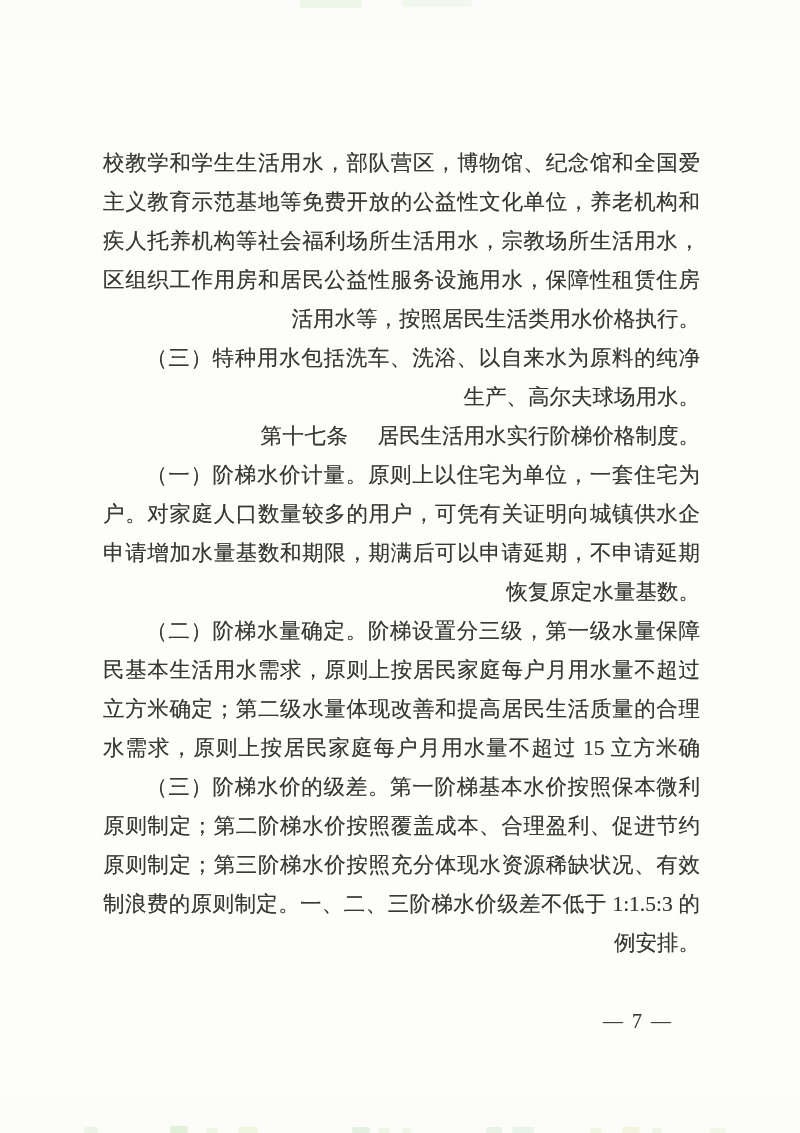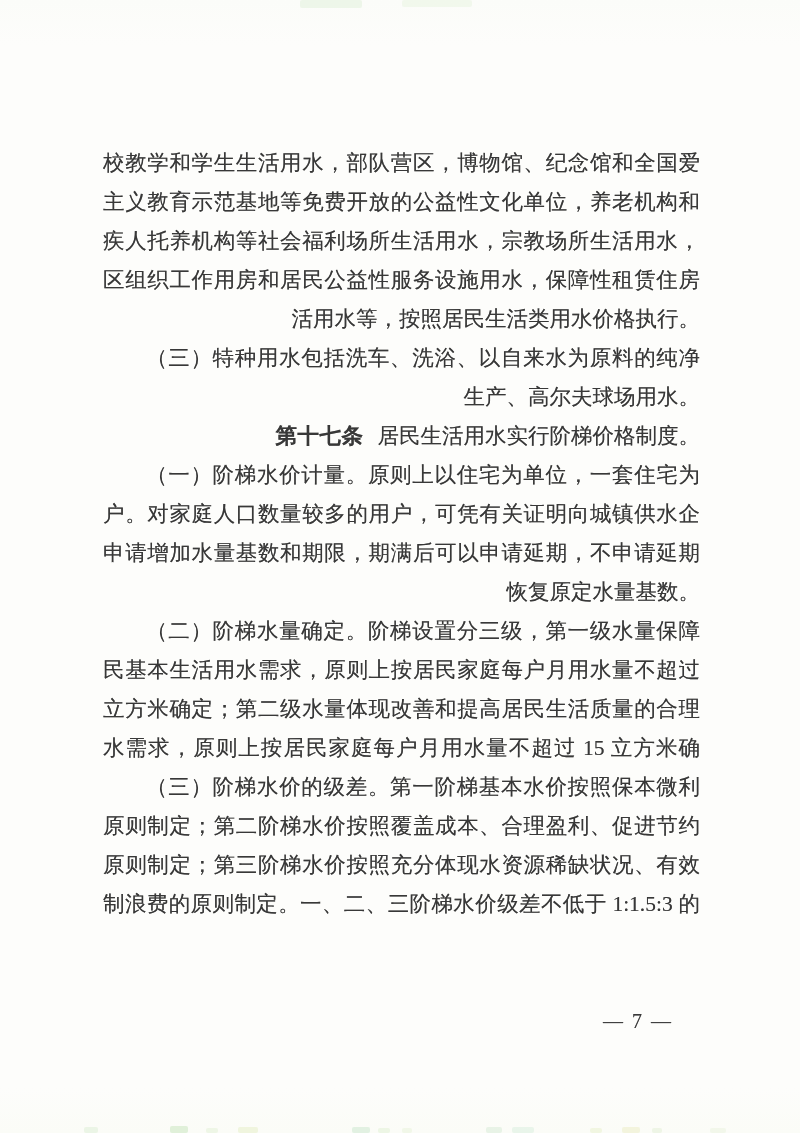--- a/index.html
+++ b/index.html
@@ -39,25 +39,25 @@
     text-align: justify;
     text-align-last: justify;
     text-justify: inter-character;
     overflow: hidden;
   }
   .line.indent {
     text-indent: 43px;
   }
   .term {
     font-family: "Liberation Sans", "DejaVu Sans", sans-serif;
-    font-weight: 700;
+    font-weight: 400;
     letter-spacing: 0.5px;
   }
   .after-term {
-    margin-left: 14px;
+    margin-left: 29px;
   }
   .page-number {
     position: absolute;
     top: 1002px;
     right: 127px;
     height: 39px;
     line-height: 39px;
     font-size: 20px;
     color: #3a3a3a;
     letter-spacing: 2px;
@@ -123,20 +123,21 @@
       <div class="line fill">民基本生活用水需求，原则上按居民家庭每户月用水量不超过 10</div>
       <div class="line fill">立方米确定；第二级水量体现改善和提高居民生活质量的合理用</div>
       <div class="line fill">水需求，原则上按居民家庭每户月用水量不超过 15 立方米确定；</div>
     </div>
 
     <div>
       <div class="line fill indent">（三）阶梯水价的级差。第一阶梯基本水价按照保本微利的</div>
       <div class="line fill">原则制定；第二阶梯水价按照覆盖成本、合理盈利、促进节约的</div>
       <div class="line fill">原则制定；第三阶梯水价按照充分体现水资源稀缺状况、有效抑</div>
       <div class="line fill">制浪费的原则制定。一、二、三阶梯水价级差不低于 1:1.5:3 的比</div>
+      <div class="line">例安排。</div>
     </div>
 
   </div>
 
   <div class="page-number">— 7 —</div>
 
   <div class="artifact a-b1"></div>
   <div class="artifact a-b2"></div>
   <div class="artifact a-b3"></div>
   <div class="artifact a-b4"></div>

